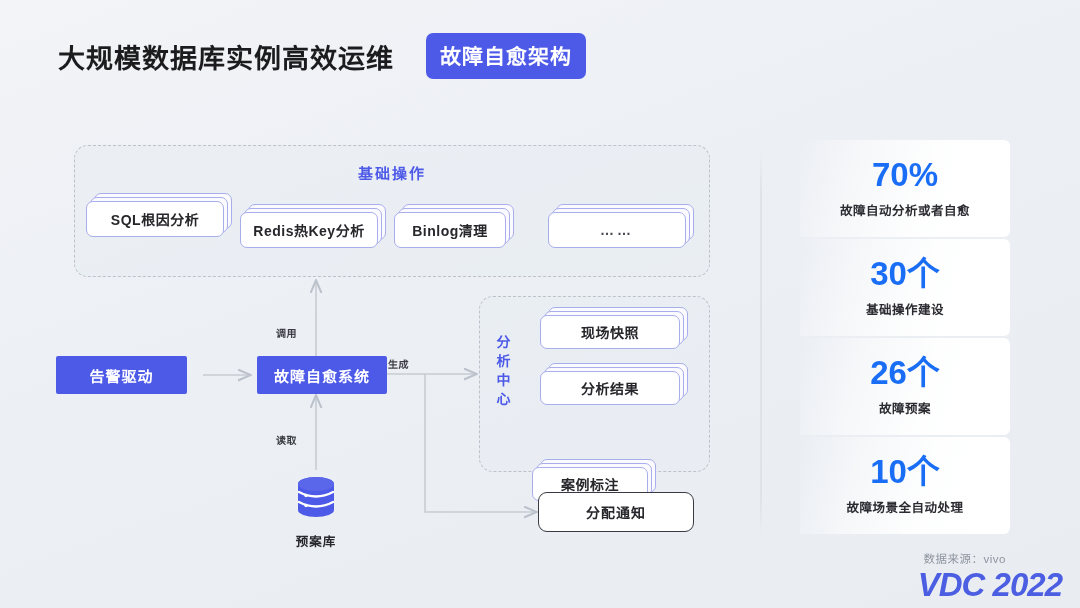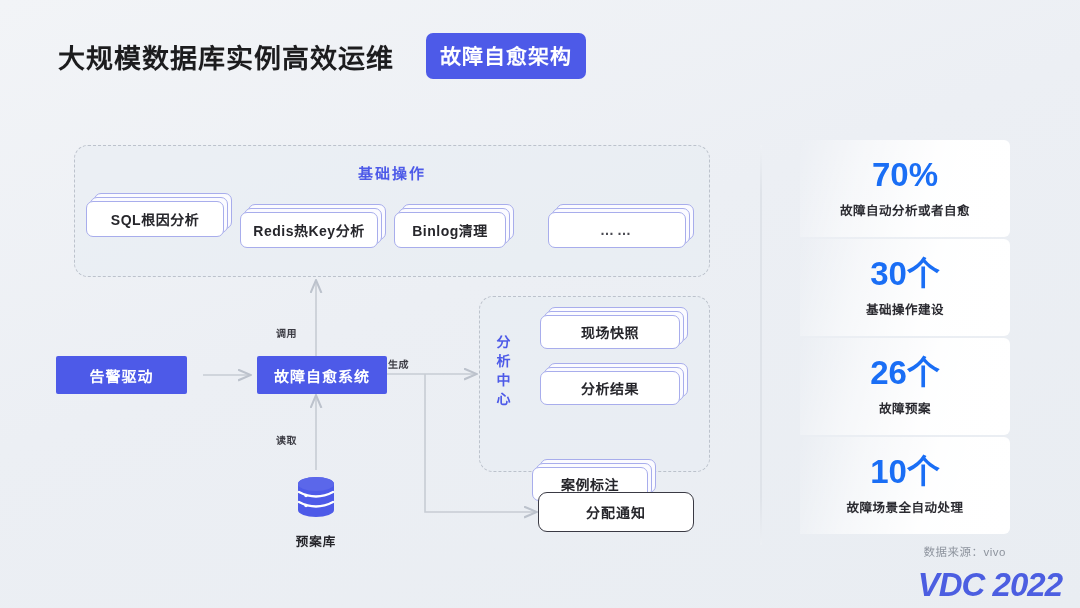--- a/index.html
+++ b/index.html
@@ -128,21 +128,21 @@
     font-size: 33px; font-weight: bold; color: #1a6ef5;
     letter-spacing: 0px; line-height: 1.05;
   }
   .stat-label {
     margin-top: 7px; font-size: 12.5px; font-weight: bold;
     color: #2a2a30; letter-spacing: 0.5px;
   }
 
   
   .source {
-    position: absolute; right: 74px; bottom: 49px;
+    position: absolute; right: 74px; bottom: 42px;
     font-size: 11.5px; color: #8e949e; letter-spacing: 0.5px;
   }
   .watermark {
     position: absolute; right: 14px; bottom: 2px;
     width: 190px; height: 44px;
   }
   .wm-logo {
     position: absolute; right: 4px; bottom: 2px;
     font-size: 33px; font-weight: bold; font-style: italic;
     color: #3f52e0; letter-spacing: -1px; opacity: 0.92;

